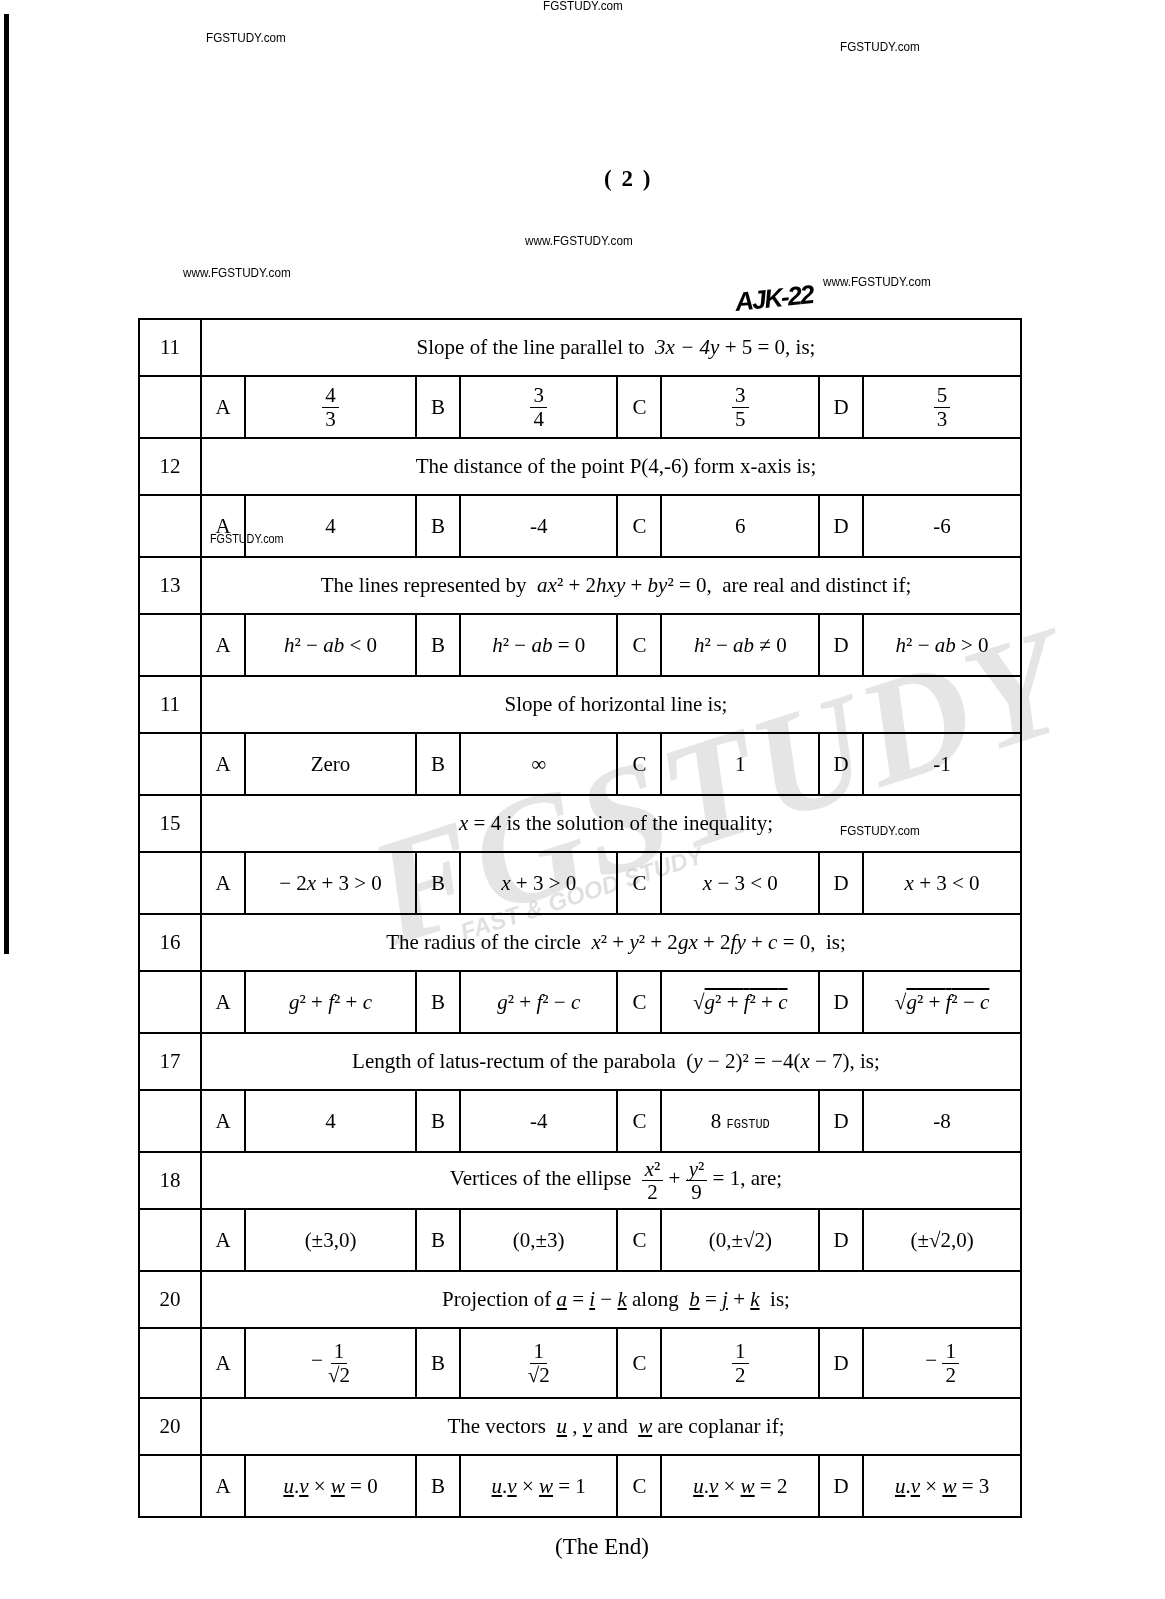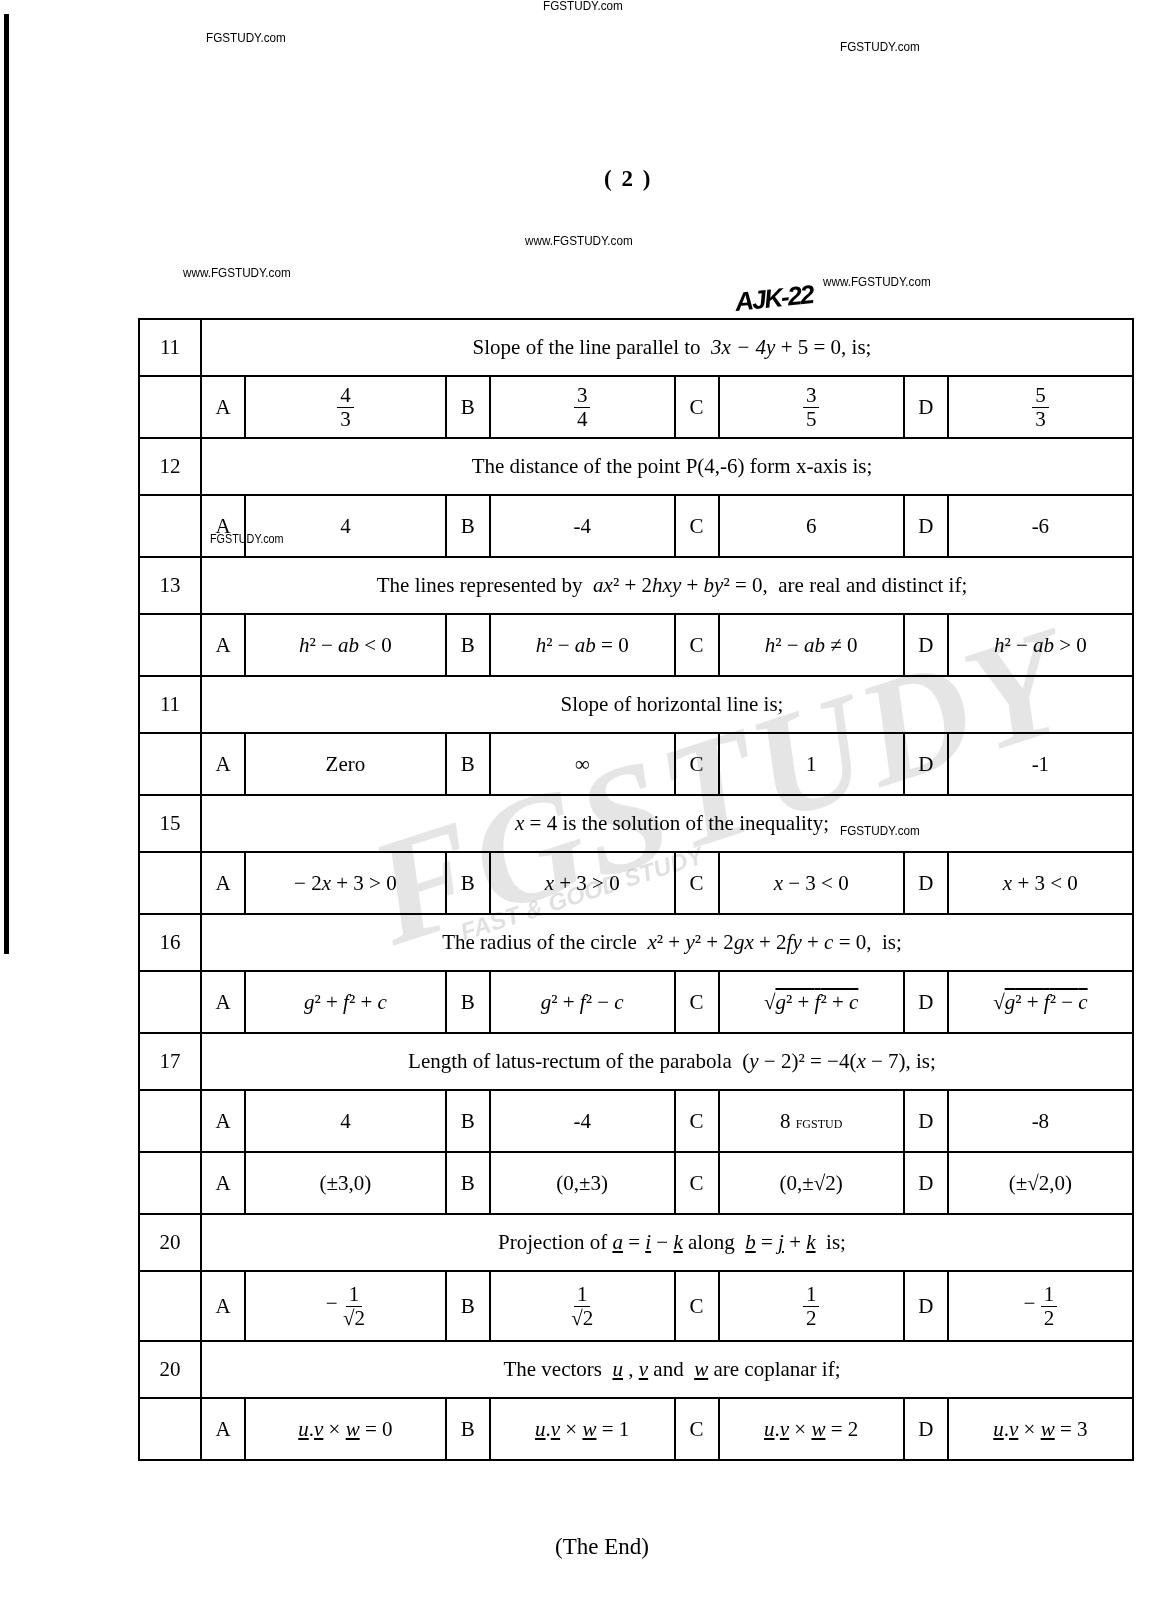--- a/index.html
+++ b/index.html
@@ -4,21 +4,21 @@
 <style>
   html, body { margin:0; padding:0; background:#fff; }
   body { width:1165px; height:1599px; position:relative; overflow:hidden;
          font-family:"Liberation Serif", serif; color:#000; }
   .wm { position:absolute; font-family:"Liberation Sans", sans-serif; font-size:13px; color:#000; transform:scaleX(0.9); transform-origin:left; }
   .left-bar { position:absolute; left:4px; top:14px; width:5px; height:940px; background:#000; }
   .page-num { position:absolute; left:604px; top:166px; font-size:23px; font-weight:bold; letter-spacing:2px; }
   .handwritten { position:absolute; left:735px; top:283px; font-size:26px; font-weight:bold; font-style:italic; transform:rotate(-6deg); letter-spacing:-2px; font-family:"Liberation Sans", sans-serif; }
   .big-wm { position:absolute; left:360px; top:700px; font-size:150px; font-style:italic; font-weight:bold; color:rgba(0,0,0,0.10); transform:rotate(-18deg); font-family:"Liberation Serif", serif; letter-spacing:4px; }
   .big-wm2 { position:absolute; left:455px; top:880px; font-size:24px; font-style:italic; font-weight:bold; color:rgba(0,0,0,0.12); transform:rotate(-18deg); font-family:"Liberation Sans", sans-serif; }
-  table.mcq { position:absolute; left:138px; top:318px; width:996px; border-collapse:collapse; font-size:21px; }
+  table.mcq { position:absolute; left:138px; top:318px; width:884px; border-collapse:collapse; font-size:21px; }
   table.mcq td { border:2px solid #000; text-align:center; vertical-align:middle; padding:0; }
   tr.q td { height:55px; }
   tr.o td { height:60px; }
   td.num { width:60px; }
   td.qtext { text-align:right; padding-left:10px !important; }
   td.lbl { width:42px; }
   td.opt { width:auto; }
   .frac { display:inline-flex; flex-direction:column; align-items:center; vertical-align:middle; line-height:1.05; }
   .frac .n { border-bottom:1.5px solid #000; padding:0 3px; }
   i { font-style:italic; }
@@ -157,25 +157,35 @@
     <td class="num">17</td>
     <td class="qtext" colspan="8">Length of latus-rectum of the parabola&nbsp; (<i>y</i> − 2)² = −4(<i>x</i> − 7), is;</td>
   </tr>
   <tr class="o">
     <td></td>
     <td class="lbl">A</td>
     <td class="opt">4</td>
     <td class="lbl">B</td>
     <td class="opt">-4</td>
     <td class="lbl">C</td>
-    <td class="opt"><span>8</span> <span style="font-family:Liberation Serif, serif;font-size:12px;">FGSTUD</span></td>
+    <td class="opt"><span>8</span> <span style="font-family:Liberation Mono, monospace;font-size:12px;">FGSTUD</span></td>
     <td class="lbl">D</td>
     <td class="opt">-8</td>
   </tr>
 
+  <tr class="q">
+    <td class="num">18</td>
+    <td class="qtext" colspan="8">Vertices of the ellipse&nbsp; <span class="frac">
+            <span class="n"><i>x</i>²</span>
+            <span>2</span>
+          </span> + <span class="frac">
+            <span class="n"><i>y</i>²</span>
+            <span>9</span>
+          </span> = 1, are;</td>
+  </tr>
   <tr class="o">
     <td></td>
     <td class="lbl">A</td>
     <td class="opt">(±3,0)</td>
     <td class="lbl">B</td>
     <td class="opt">(0,±3)</td>
     <td class="lbl">C</td>
     <td class="opt">(0,±√2)</td>
     <td class="lbl">D</td>
     <td class="opt">(±√2,0)</td>

